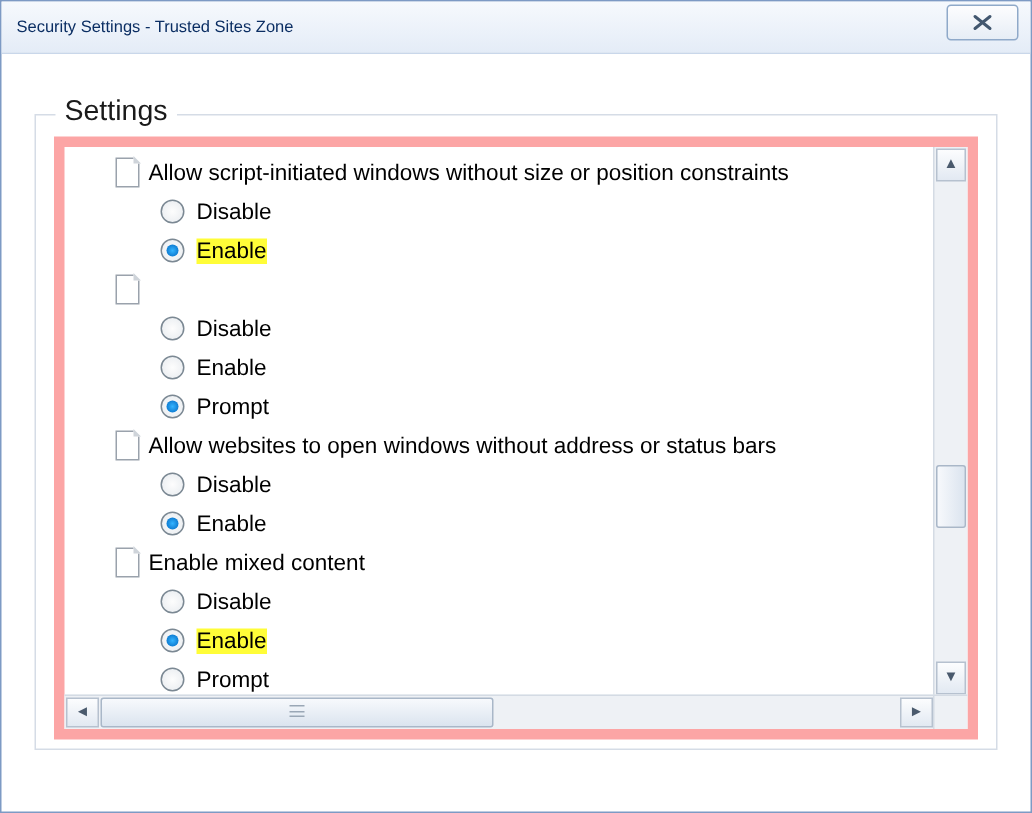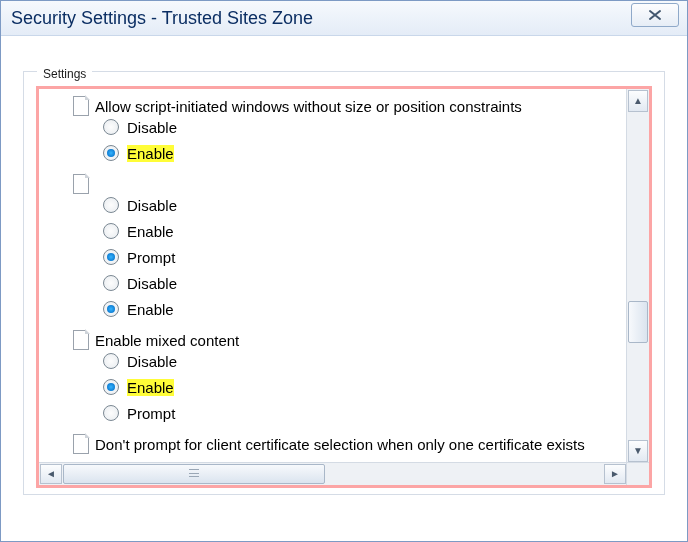--- a/index.html
+++ b/index.html
@@ -1,32 +1,32 @@
 <!DOCTYPE html>
 <html><head>
 <meta charset="utf-8">
 <style>
   html,body{margin:0;padding:0;font-family:"Segoe UI",Tahoma,sans-serif;font-size:15px;color:#000;background:#fff}
   .window{width:688px;height:542px;border:1px solid #7d9ac4;box-sizing:border-box;position:relative;background:#fff;overflow:hidden}
   .titlebar{height:34px;background:linear-gradient(#f6f9fd,#e4ecf7);border-bottom:1px solid #c9d7ea;display:flex;align-items:center;padding:0 10px;position:relative}
-  .titlebar .title{font-size:18px;color:#0b2e63}
+  .titlebar .title{font-size:11px;color:#0b2e63}
   .closebtn{position:absolute;right:8px;top:2px;width:46px;height:22px;border:1px solid #8fa9c9;border-radius:3px;background:linear-gradient(#fdfdfe,#e6edf6);display:flex;align-items:center;justify-content:center;cursor:default}
   .closebtn svg{width:14px;height:12px}
   .body{padding:18px 22px 22px 22px}
-  .fieldset-label{font-size:12px;color:#1a1a1a;margin-left:14px;background:#fff;position:relative;top:10px;padding:0 6px;display:inline-block}
+  .fieldset-label{font-size:19px;color:#1a1a1a;margin-left:14px;background:#fff;position:relative;top:10px;padding:0 6px;display:inline-block}
   .settings-box{border:1px solid #d5dce6;margin-top:0}
-  .tree-pane{margin:14px 12px 6px 12px;border:3px solid #fca5a5;background:#fff;height:402px;position:relative;box-sizing:border-box}
+  .tree-pane{margin:14px 12px 6px 12px;border:7px solid #fca5a5;background:#fff;height:402px;position:relative;box-sizing:border-box}
   .tree-content{position:absolute;left:0;top:0;right:22px;bottom:22px;overflow:hidden;padding:4px 0 4px 4px}
   .grp{margin:0}
   .grp-head{display:flex;align-items:center;height:26px}
   .pageicon{width:16px;height:20px;margin:0 6px 0 30px;position:relative}
   .pageicon::before{content:"";position:absolute;left:0;top:0;width:14px;height:18px;border:1px solid #9aa2ac;background:#fff}
   .pageicon::after{content:"";position:absolute;right:-1px;top:-1px;width:0;height:0;border-left:5px solid #cfd4da;border-top:5px solid #fff}
   .grp-title{white-space:nowrap}
-  .opt{display:flex;align-items:flex-start;height:26px;padding-left:60px}
+  .opt{display:flex;align-items:center;height:26px;padding-left:60px}
   .radio{width:14px;height:14px;border:1.5px solid #7b8893;border-radius:50%;background:radial-gradient(#fdfdfd,#e7ebef);margin-right:8px;position:relative;flex:none}
   .radio.sel::after{content:"";position:absolute;left:3px;top:3px;width:8px;height:8px;border-radius:50%;background:radial-gradient(#34b4ff,#0066c0)}
   .opt-label{white-space:nowrap}
   .hl{background:#fffd38}
   
   .vbar{position:absolute;right:0;top:0;bottom:22px;width:22px;background:#eef1f5;border-left:1px solid #d4dbe4}
   .vbtn{height:20px;border:1px solid #b6c1cf;margin:1px;background:linear-gradient(#fcfdfe,#e2e9f2);display:flex;align-items:center;justify-content:center}
   .vtrack{position:absolute;top:22px;bottom:22px;left:1px;right:1px}
   .vthumb{position:absolute;left:0;right:0;border:1px solid #a9b7c8;background:linear-gradient(90deg,#f7f9fc,#dbe4ef);border-radius:2px}
   
@@ -83,20 +83,24 @@
               <div class="opt">
                 <span class="radio"></span>
                 <span class="opt-label">Enable</span>
               </div>
               <div class="opt">
                 <span class="radio sel"></span>
                 <span class="opt-label">Prompt</span>
               </div>
             </div>
             <div class="grp">
+              <div class="grp-head">
+                <span class="pageicon"></span>
+                <span class="grp-title">Allow websites to open windows without address or status bars</span>
+              </div>
               <div class="opt">
                 <span class="radio"></span>
                 <span class="opt-label">Disable</span>
               </div>
               <div class="opt">
                 <span class="radio sel"></span>
                 <span class="opt-label">Enable</span>
               </div>
             </div>
             <div class="grp">

